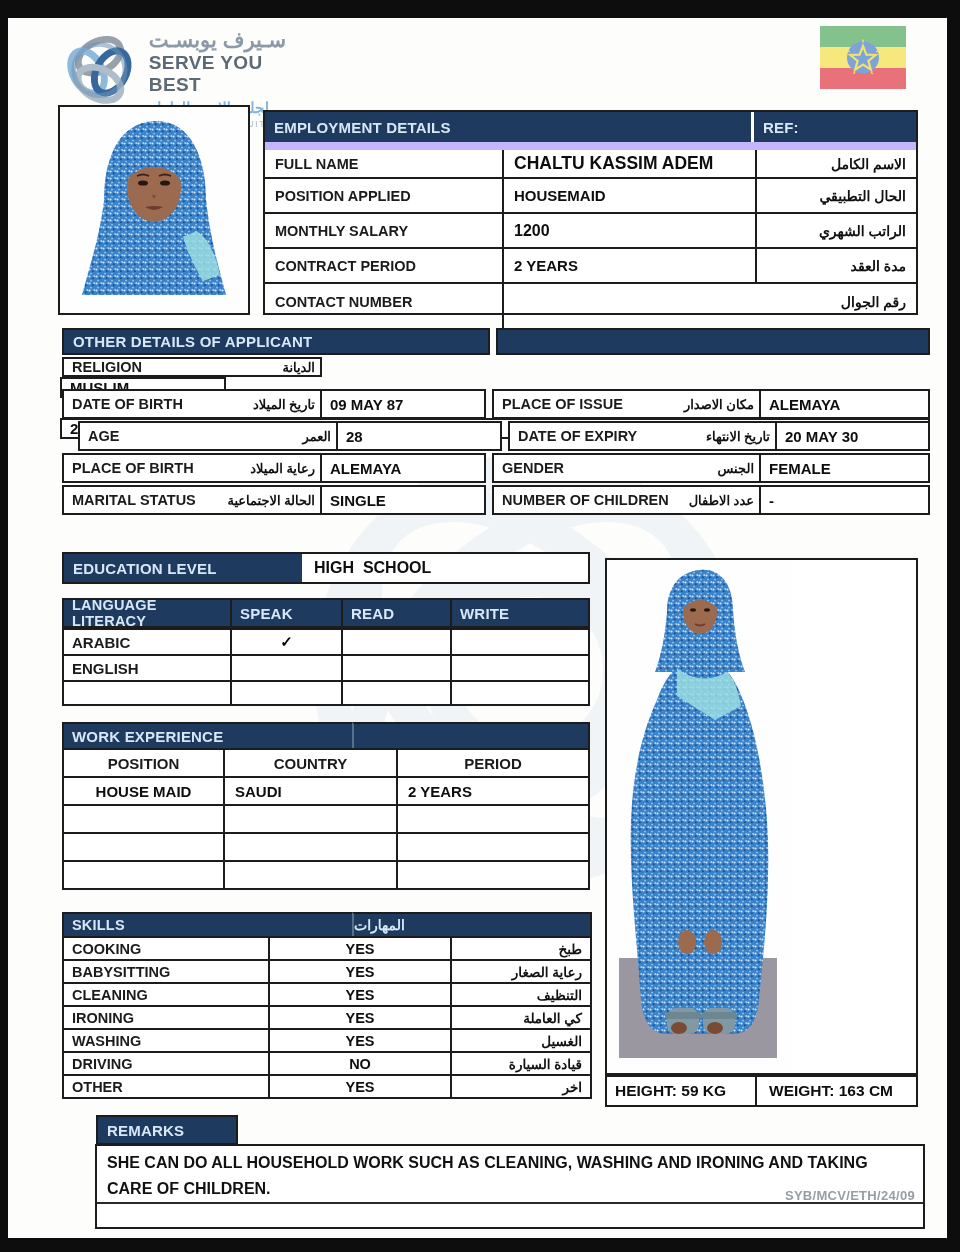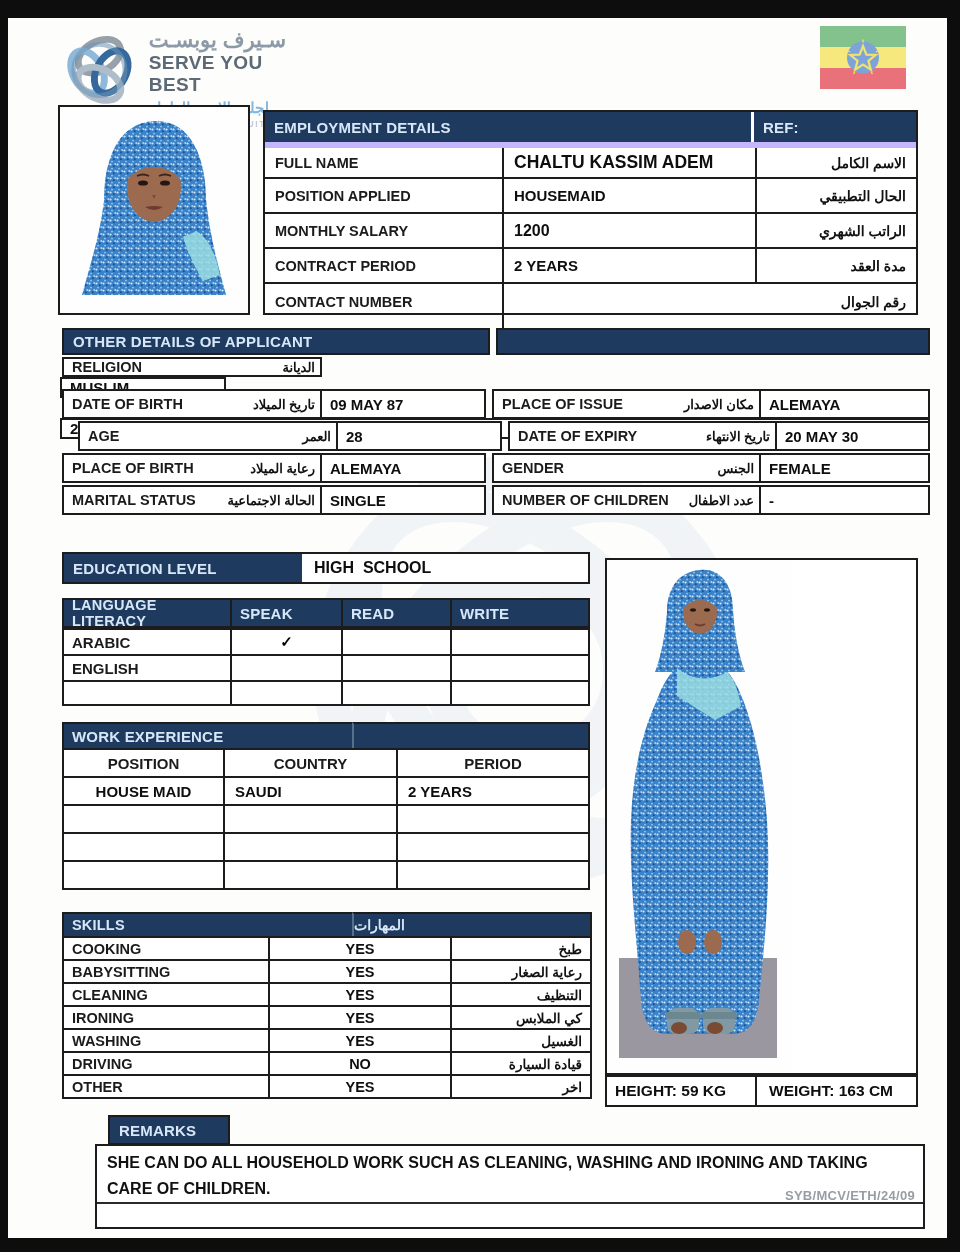--- a/index.html
+++ b/index.html
@@ -99,21 +99,21 @@
       <path d="M85,100 Q94,106 103,100 Q94,98 85,100 Z" fill="#6e3b30"></path>
     </svg>
   </div>
 
   <div class="abs" style="left:263px; top:110px; width:655px; height:205px; border:2.5px solid #1c1c1c; background:#fff;">
     <div class="row" style="height:30px; background:#fff;">
       <div class="navy" style="width:486px; padding-left:9px;">EMPLOYMENT DETAILS</div>
       <div style="width:3px; background:#fff;"></div>
       <div class="navy" style="flex:1; padding-left:9px;">REF:</div>
     </div>
-    <div class="row" style="height:35px; border-top:6px solid #c4b5fd;">
+    <div class="row" style="height:35px; border-top:8px solid #c4b5fd;">
       <div class="lbl vmid" style="width:237px; padding-left:10px;">FULL NAME</div>
       <div class="val vmid" style="width:253px; border-left:2px solid #1c1c1c; padding-left:10px; font-size:17.5px;">CHALTU KASSIM ADEM</div>
       <div class="ar vmid" style="flex:1; border-left:2px solid #1c1c1c; padding-right:10px; font-size:14px; justify-content:flex-start;">الاسم الكامل</div>
     </div>
     <div class="row" style="height:35px; border-top:2px solid #1c1c1c;">
       <div class="lbl vmid" style="width:237px; padding-left:10px;">POSITION APPLIED</div>
       <div class="val vmid" style="width:253px; border-left:2px solid #1c1c1c; padding-left:10px;">HOUSEMAID</div>
       <div class="ar vmid" style="flex:1; border-left:2px solid #1c1c1c; padding-right:10px; font-size:14px; justify-content:flex-start;">الحال التطبيقي</div>
     </div>
     <div class="row" style="height:35px; border-top:2px solid #1c1c1c;">
@@ -291,21 +291,21 @@
       <div class="gc ar" style="flex:1; justify-content:flex-start; padding-right:8px; font-size:13.5px;">رعاية الصغار</div>
     </div>
     <div class="grow" style="height:25px;">
       <div class="gc lbl" style="width:208px; padding-left:8px; font-size:14.5px;">CLEANING</div>
       <div class="gc cent val" style="width:184px; font-size:14.5px;">YES</div>
       <div class="gc ar" style="flex:1; justify-content:flex-start; padding-right:8px; font-size:13.5px;">التنظيف</div>
     </div>
     <div class="grow" style="height:25px;">
       <div class="gc lbl" style="width:208px; padding-left:8px; font-size:14.5px;">IRONING</div>
       <div class="gc cent val" style="width:184px; font-size:14.5px;">YES</div>
-      <div class="gc ar" style="flex:1; justify-content:flex-start; padding-right:8px; font-size:13.5px;">كي الملابس</div>
+      <div class="gc ar" style="flex:1; justify-content:flex-start; padding-right:8px; font-size:13.5px;">كي العاملة</div>
     </div>
     <div class="grow" style="height:25px;">
       <div class="gc lbl" style="width:208px; padding-left:8px; font-size:14.5px;">WASHING</div>
       <div class="gc cent val" style="width:184px; font-size:14.5px;">YES</div>
       <div class="gc ar" style="flex:1; justify-content:flex-start; padding-right:8px; font-size:13.5px;">الغسيل</div>
     </div>
     <div class="grow" style="height:25px;">
       <div class="gc lbl" style="width:208px; padding-left:8px; font-size:14.5px;">DRIVING</div>
       <div class="gc cent val" style="width:184px; font-size:14.5px;">NO</div>
       <div class="gc ar" style="flex:1; justify-content:flex-start; padding-right:8px; font-size:13.5px;">قيادة السيارة</div>
@@ -341,18 +341,18 @@
         <rect x="58" y="452" width="36" height="7" rx="3.5" fill="#6d8791"></rect>
         <rect x="94" y="452" width="36" height="7" rx="3.5" fill="#6d8791"></rect>
       </g>
     </svg>
   </div>
   <div class="abs grow" style="left:605px; top:1075px; width:313px; height:32px;">
     <div class="gc val" style="width:152px; padding-left:8px; font-size:15.5px;">HEIGHT: 59 KG</div>
     <div class="gc val" style="flex:1; padding-left:12px; font-size:15.5px;">WEIGHT: 163 CM</div>
   </div>
 
-  <div class="abs navy" style="left:108px; top:1115px; width:122px; height:30px; padding-left:9px; border:2px solid #1c1c1c;">REMARKS</div>
+  <div class="abs navy" style="left:96px; top:1115px; width:142px; height:30px; padding-left:9px; border:2px solid #1c1c1c;">REMARKS</div>
   <div class="abs" style="left:95px; top:1144px; width:830px; height:85px; border:2.5px solid #1c1c1c; background:#fff;">
     <div style="height:58px; border-bottom:2px solid #2a2a2a; padding:4px 10px; font-weight:bold; font-size:16px; line-height:1.6; color:#111;">SHE CAN DO ALL HOUSEHOLD WORK SUCH AS CLEANING, WASHING AND IRONING AND TAKING CARE OF CHILDREN.</div>
     <div class="abs wm-code" style="right:8px; top:42px;">SYB/MCV/ETH/24/09</div>
   </div>
 </div>
 
 </body></html>

